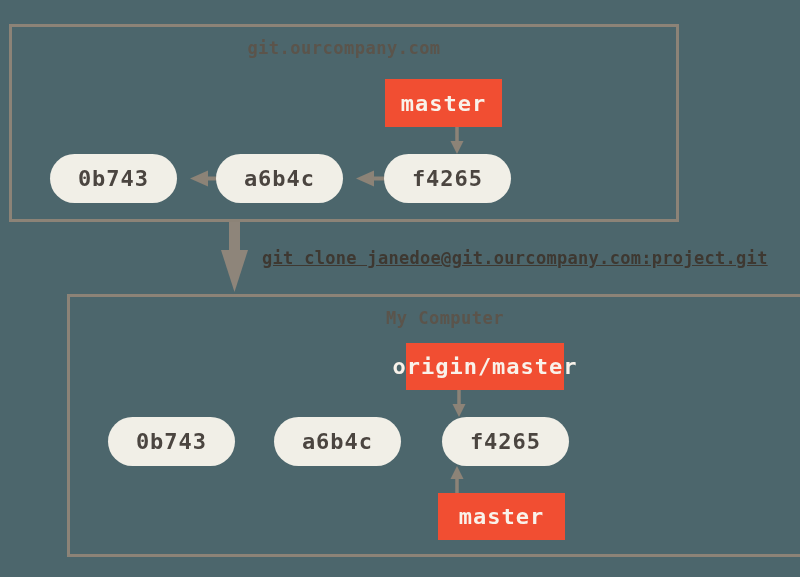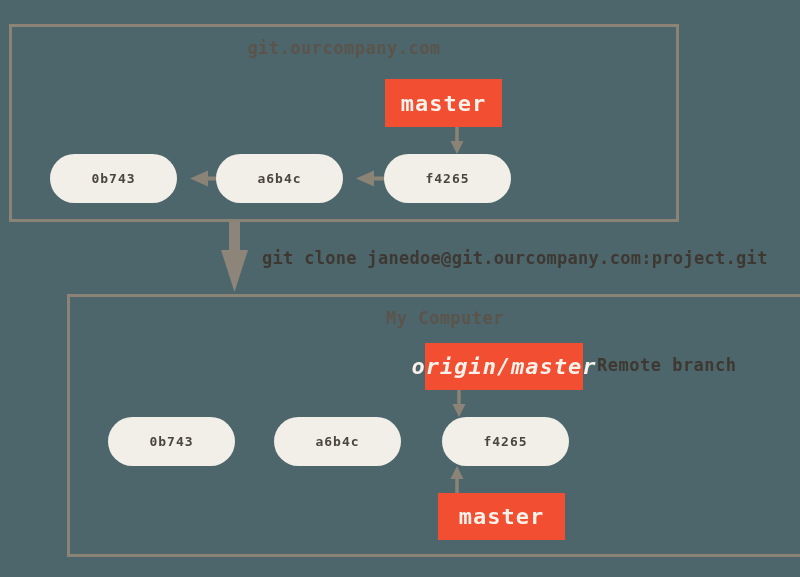--- a/index.html
+++ b/index.html
@@ -67,32 +67,32 @@
   .commit-pill {
     position: absolute;
     width: 127px;
     height: 49px;
     border-radius: 25px;
     background: var(--color-node_fill);
     color: var(--color-node_text);
     display: flex;
     align-items: center;
     justify-content: center;
-    font-size: 13px;
+    font-size: 22px;
     font-weight: bold;
     letter-spacing: 1px;
     z-index: 3;
   }
   
   .remote .branch-master { left: 373px; top: 52px; width: 117px; height: 48px; }
   .remote .pill-1 { left: 38px;  top: 127px; }
   .remote .pill-2 { left: 204px; top: 127px; }
   .remote .pill-3 { left: 372px; top: 127px; }
   
-  .local .branch-origin { left: 355px; top: 46px;  width: 158px; height: 47px; font-style: italic; }
+  .local .branch-origin { left: 336px; top: 46px;  width: 158px; height: 47px; }
   .local .branch-local  { left: 368px; top: 196px; width: 127px; height: 47px; }
   .local .pill-1 { left: 38px;  top: 120px; }
   .local .pill-2 { left: 204px; top: 120px; }
   .local .pill-3 { left: 372px; top: 120px; }
   .annotation {
     position: absolute;
     font-size: 17px;
     font-weight: bold;
     letter-spacing: 0.5px;
     color: var(--color-label_text);
@@ -103,20 +103,21 @@
   .local .annotation-local  { left: 508px; top: 209px; }
   .clone-label {
     position: absolute;
     left: 262px; top: 248px;
     font-size: 17px;
     font-weight: bold;
     letter-spacing: 0.3px;
     color: var(--color-label_text);
     white-space: nowrap;
     z-index: 3;
+    text-decoration: underline;
   }
   .arrow-line { stroke: var(--color-arrow); stroke-width: 4; fill: none; }
   .arrow-line.thin { stroke-width: 3.5; }
   .arrow-head { fill: var(--color-arrow); stroke: none; }
   .big-arrow { fill: var(--color-big_arrow); stroke: none; }
 </style>
 </head>
 <body>
 
 <div class="canvas">
@@ -170,20 +171,19 @@
     <div class="commit-pill pill-1">0b743</div>
     <div class="commit-pill pill-2">a6b4c</div>
     <div class="commit-pill pill-3">f4265</div>
   </section>
 
   <div class="clone-label">git clone janedoe@git.ourcompany.com:project.git</div>
 
   <section class="repo-box local">
     <div class="repo-title">My Computer</div>
     <div class="branch-box branch-origin">origin/master</div>
-    <div class="annotation annotation-remote">Remote branch</div>
     <div class="commit-pill pill-1">0b743</div>
     <div class="commit-pill pill-2">a6b4c</div>
     <div class="commit-pill pill-3">f4265</div>
     <div class="branch-box branch-local">master</div>
   </section>
 
 </div>
 
 </body></html>

